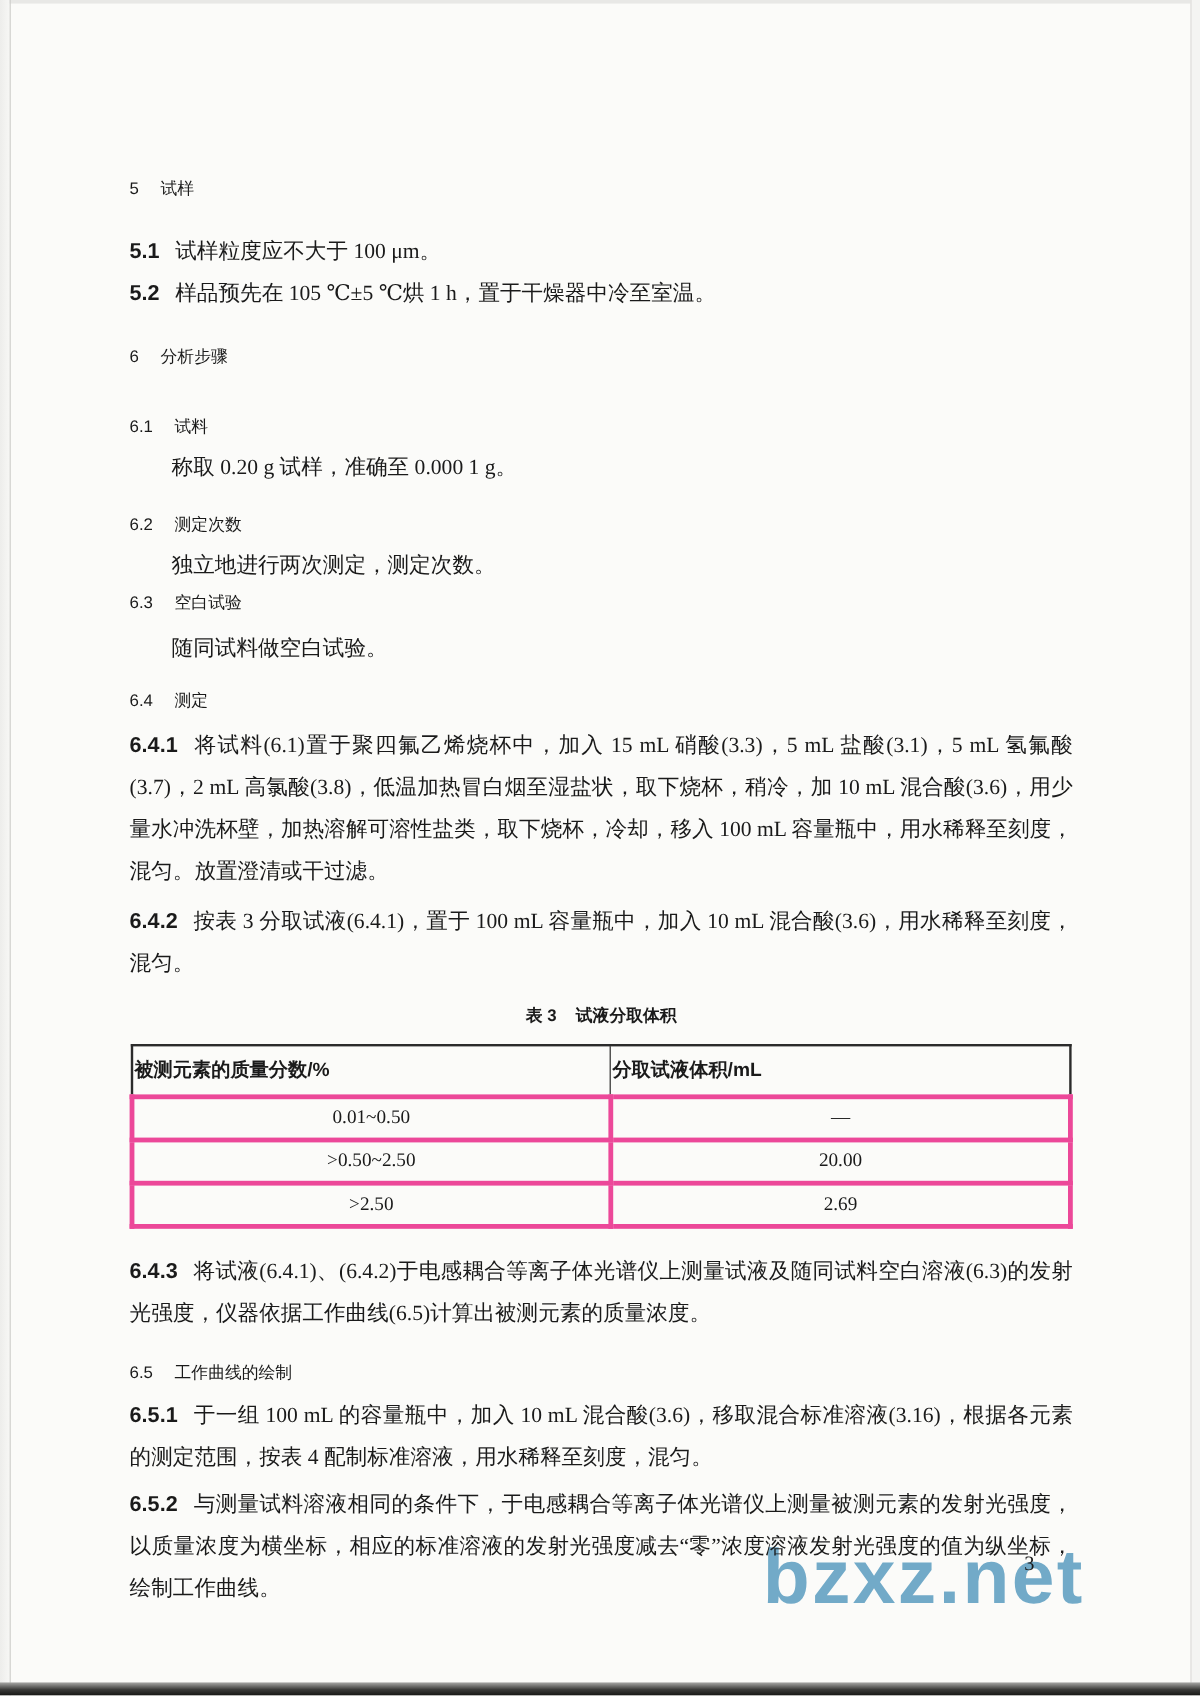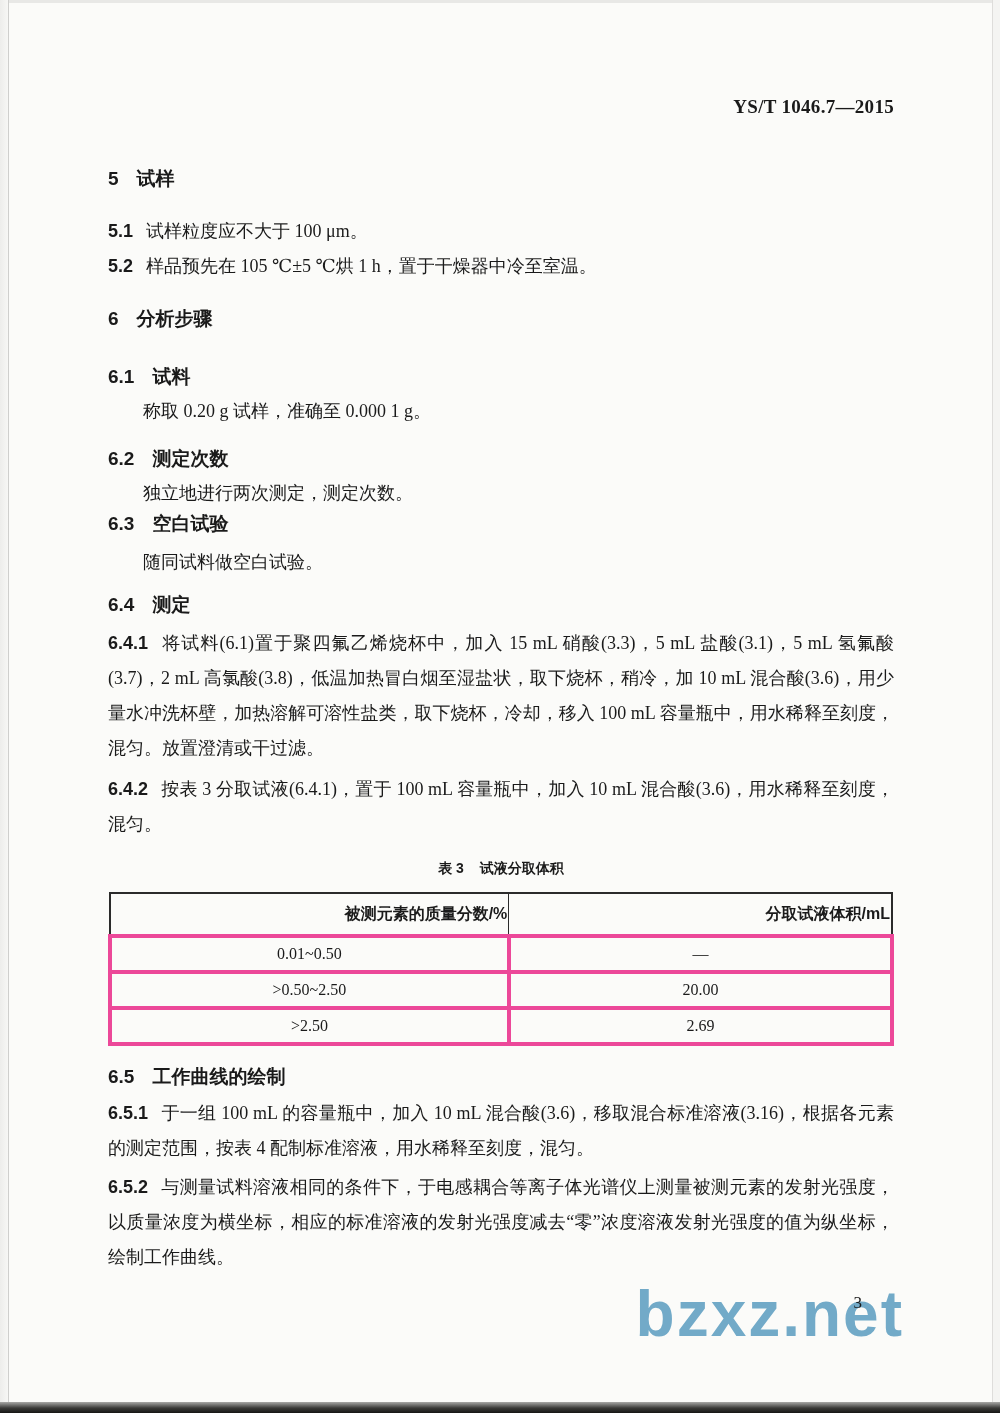--- a/index.html
+++ b/index.html
@@ -20,21 +20,21 @@
   .edge-bottom{ position: absolute; left: 0; right: 0; bottom: 0; height: 11px; z-index: 6;
                 background: linear-gradient(to bottom, #a8a8a6 0%, #3a3a38 55%, #161614 100%); }
 
   .content { position: absolute; left: 108px; top: 96px; width: 786px; z-index: 3; }
 
   .doc-code {
     text-align: right; font-size: 19px; font-weight: 700;
     letter-spacing: 0.3px;
   }
   .h {
-    font-size: 19px; font-weight: 700; line-height: 26px;
+    font-size: 14px; font-weight: 400; line-height: 26px;
     font-family: "Liberation Sans", "DejaVu Sans", sans-serif;
   }
   .hnum { margin-right: 18px; }
   .p { font-size: 18px; line-height: 35px; text-align: justify; margin: 0; }
   .cnum {
     font-weight: 700; margin-right: 13px;
     font-family: "Liberation Sans", "DejaVu Sans", sans-serif;
   }
   .indent { padding-left: 35px; }
 
@@ -42,21 +42,21 @@
     text-align: center; font-size: 14px; font-weight: 700;
     font-family: "Liberation Sans", "DejaVu Sans", sans-serif;
   }
   .tcap .tlabel { margin-right: 16px; }
 
   table.t3 {
     width: 100%; border-collapse: collapse; font-size: 16px;
     border: 2px solid #2b2b2b; table-layout: fixed;
   }
   .t3 th {
-    border: 1px solid #2b2b2b; height: 38px; text-align: right;
+    border: 1px solid #2b2b2b; height: 38px; text-align: left;
     font-family: "Liberation Sans", "DejaVu Sans", sans-serif; font-weight: 700; font-size: 16px;
   }
   .t3 td { border: 4px solid #ec4899; height: 30px; text-align: center; }
 
   .pageno { position: absolute; right: 138px; bottom: 100px; font-size: 17px; z-index: 4; }
   .watermark {
     position: absolute; right: 96px; bottom: 62px; z-index: 2;
     font-size: 64px; font-weight: 700; letter-spacing: 2px;
     font-family: "Liberation Sans", "DejaVu Sans", sans-serif;
     color: #0369a1; opacity: 0.55; pointer-events: none; text-align: right;
@@ -65,21 +65,20 @@
 </head>
 <body>
 
 <div>
   <div class="edge-top"></div>
   <div class="edge-left"></div>
   <div class="edge-right"></div>
 
   <div class="content">
 
-    <div class="doc-code">YS/T 1046.7—2015</div>
 
     <div class="h" style="margin-top:48px">
       <span class="hnum">5</span><span>试样</span>
     </div>
 
     <p class="p" style="margin-top:22px">
       <span class="cnum">5.1</span><span>试样粒度应不大于 100 μm。</span>
     </p>
     <p class="p" style="margin-top:0">
       <span class="cnum">5.2</span><span>样品预先在 105 ℃±5 ℃烘 1 h，置于干燥器中冷至室温。</span>
@@ -145,20 +144,23 @@
           <td>&gt;0.50~2.50</td>
           <td>20.00</td>
         </tr>
         <tr>
           <td>&gt;2.50</td>
           <td>2.69</td>
         </tr>
       </tbody>
     </table>
 
+    <p class="p" style="margin-top:18px">
+      <span class="cnum">6.4.3</span><span>将试液(6.4.1)、(6.4.2)于电感耦合等离子体光谱仪上测量试液及随同试料空白溶液(6.3)的发射光强度，仪器依据工作曲线(6.5)计算出被测元素的质量浓度。</span>
+    </p>
 
     <div class="h" style="margin-top:18px">
       <span class="hnum">6.5</span><span>工作曲线的绘制</span>
     </div>
 
     <p class="p" style="margin-top:6px">
       <span class="cnum">6.5.1</span><span>于一组 100 mL 的容量瓶中，加入 10 mL 混合酸(3.6)，移取混合标准溶液(3.16)，根据各元素的测定范围，按表 4 配制标准溶液，用水稀释至刻度，混匀。</span>
     </p>
     <p class="p" style="margin-top:4px">
       <span class="cnum">6.5.2</span><span>与测量试料溶液相同的条件下，于电感耦合等离子体光谱仪上测量被测元素的发射光强度，以质量浓度为横坐标，相应的标准溶液的发射光强度减去“零”浓度溶液发射光强度的值为纵坐标，绘制工作曲线。</span>

